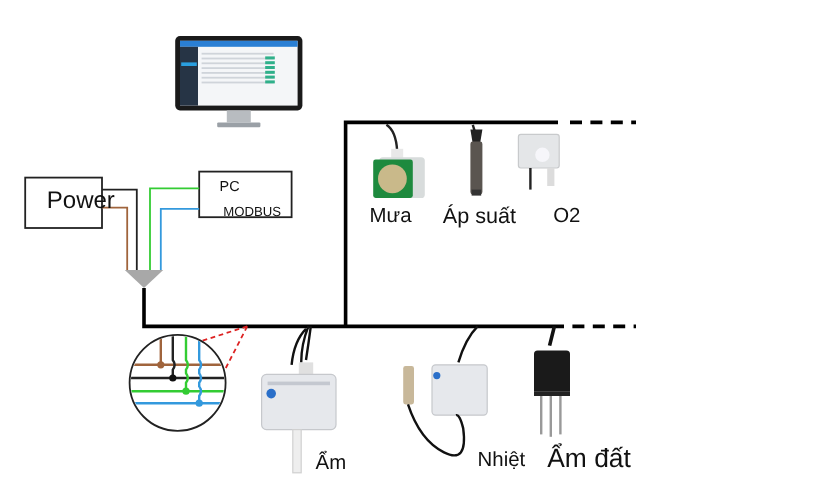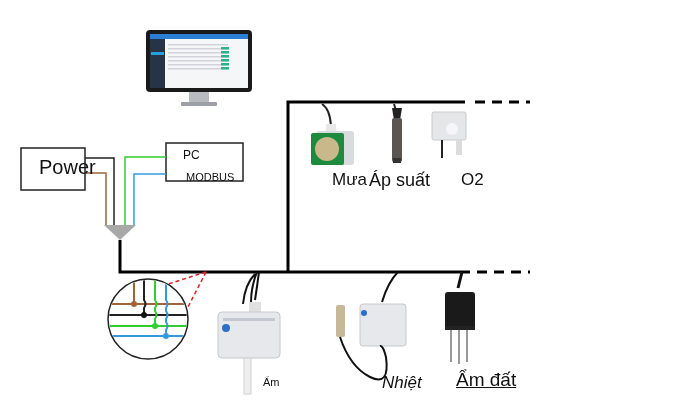--- a/index.html
+++ b/index.html
@@ -126,19 +126,19 @@
     <line x1="451" y1="330" x2="451" y2="362" stroke="#999" stroke-width="2"></line>
     <line x1="459" y1="330" x2="459" y2="364" stroke="#999" stroke-width="2"></line>
     <line x1="467" y1="330" x2="467" y2="362" stroke="#999" stroke-width="2"></line>
   </g>
 </svg>
 
 <div class="lbl" style="left:183px;top:112px;font-size:12px;margin-top:36px;">PC</div>
 <div class="lbl" style="left:39px;top:156px;font-size:20px;">Power</div>
 <div class="lbl" style="left:172px;top:171px;font-size:11px;margin-left:14px;">MODBUS</div>
 
-<div class="lbl" style="left:332px;top:170px;font-size:17px;">Mưa</div>
+<div class="lbl" style="left:308px;top:170px;font-size:17px;">Mưa</div>
 <div class="lbl" style="left:369px;top:170px;font-size:18px;">Áp suất</div>
 <div class="lbl" style="left:461px;top:170px;font-size:17px;">O2</div>
 
-<div class="lbl" style="left:263px;top:376px;font-size:11px;">Ẩm</div>
-<div class="lbl" style="left:382px;top:373px;font-size:17px;font-style:italic;">Nhiệt</div>
-<div class="lbl" style="left:456px;top:369px;font-size:19px;text-decoration:underline;">Ẩm đất</div>
+<div class="lbl" style="left:263px;top:376px;font-size:17px;">Ẩm</div>
+<div class="lbl" style="left:398px;top:373px;font-size:17px;">Nhiệt</div>
+<div class="lbl" style="left:456px;top:369px;font-size:22px;">Ẩm đất</div>
 
 </body></html>

